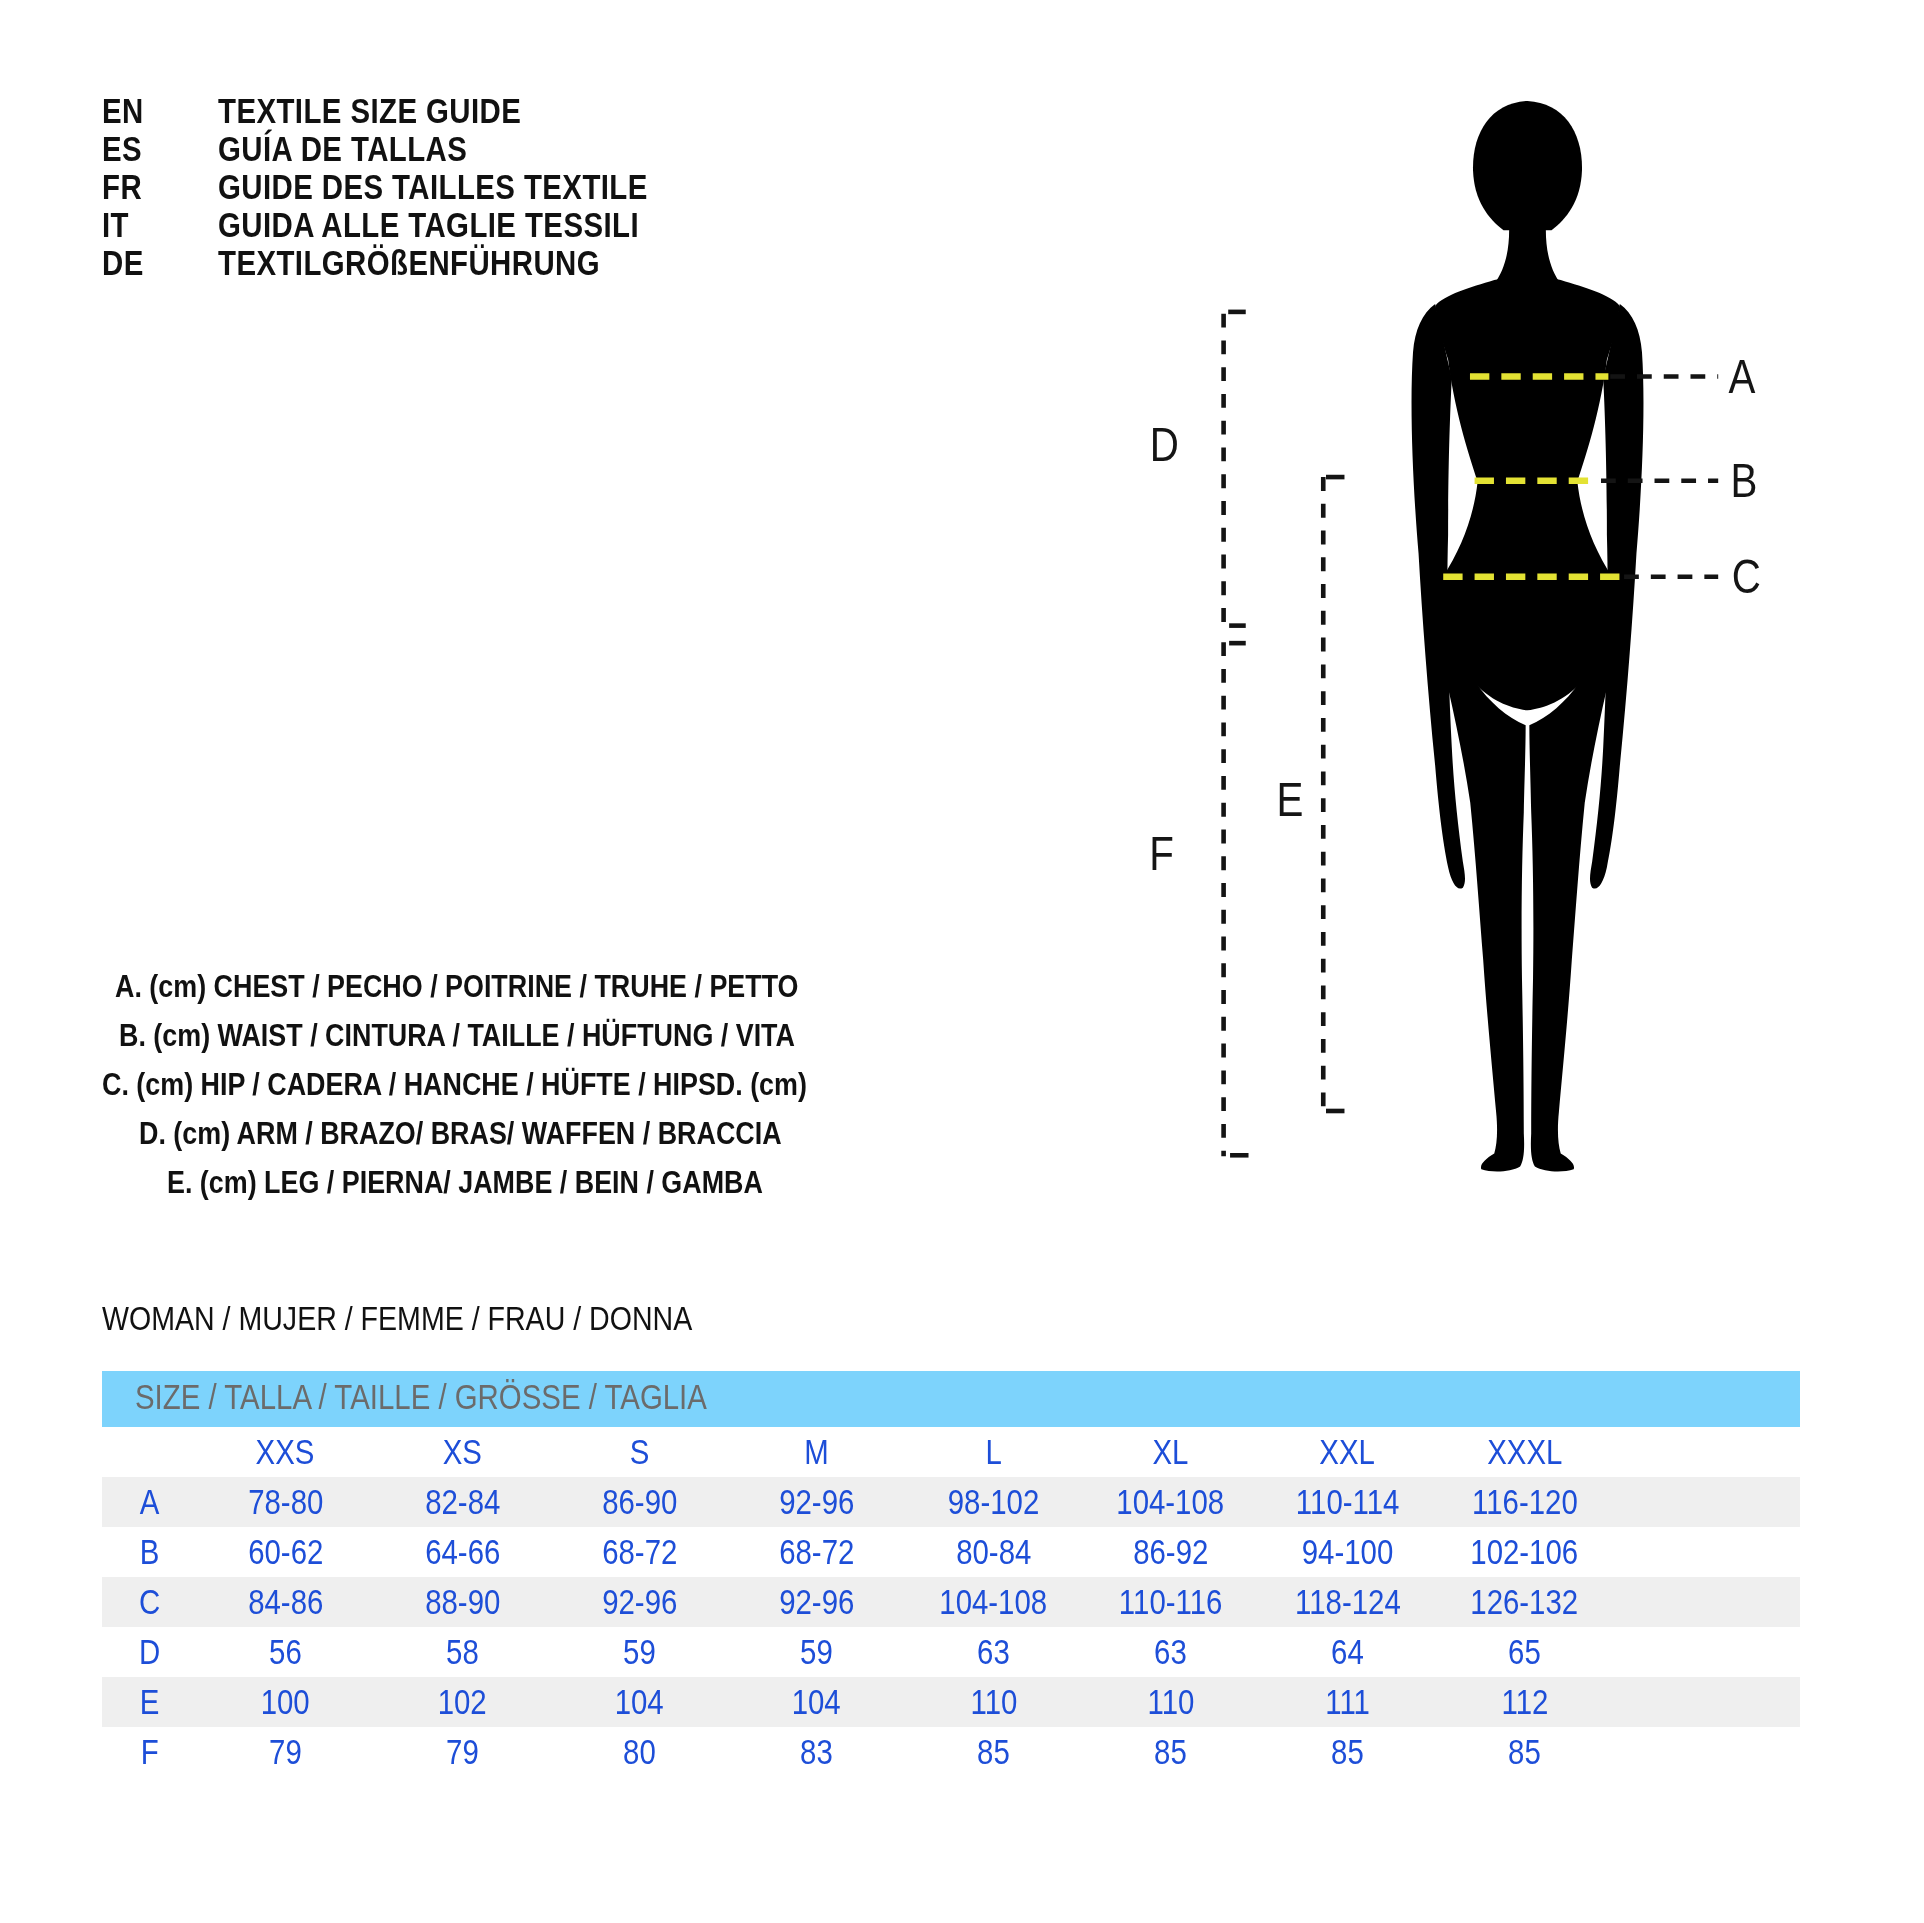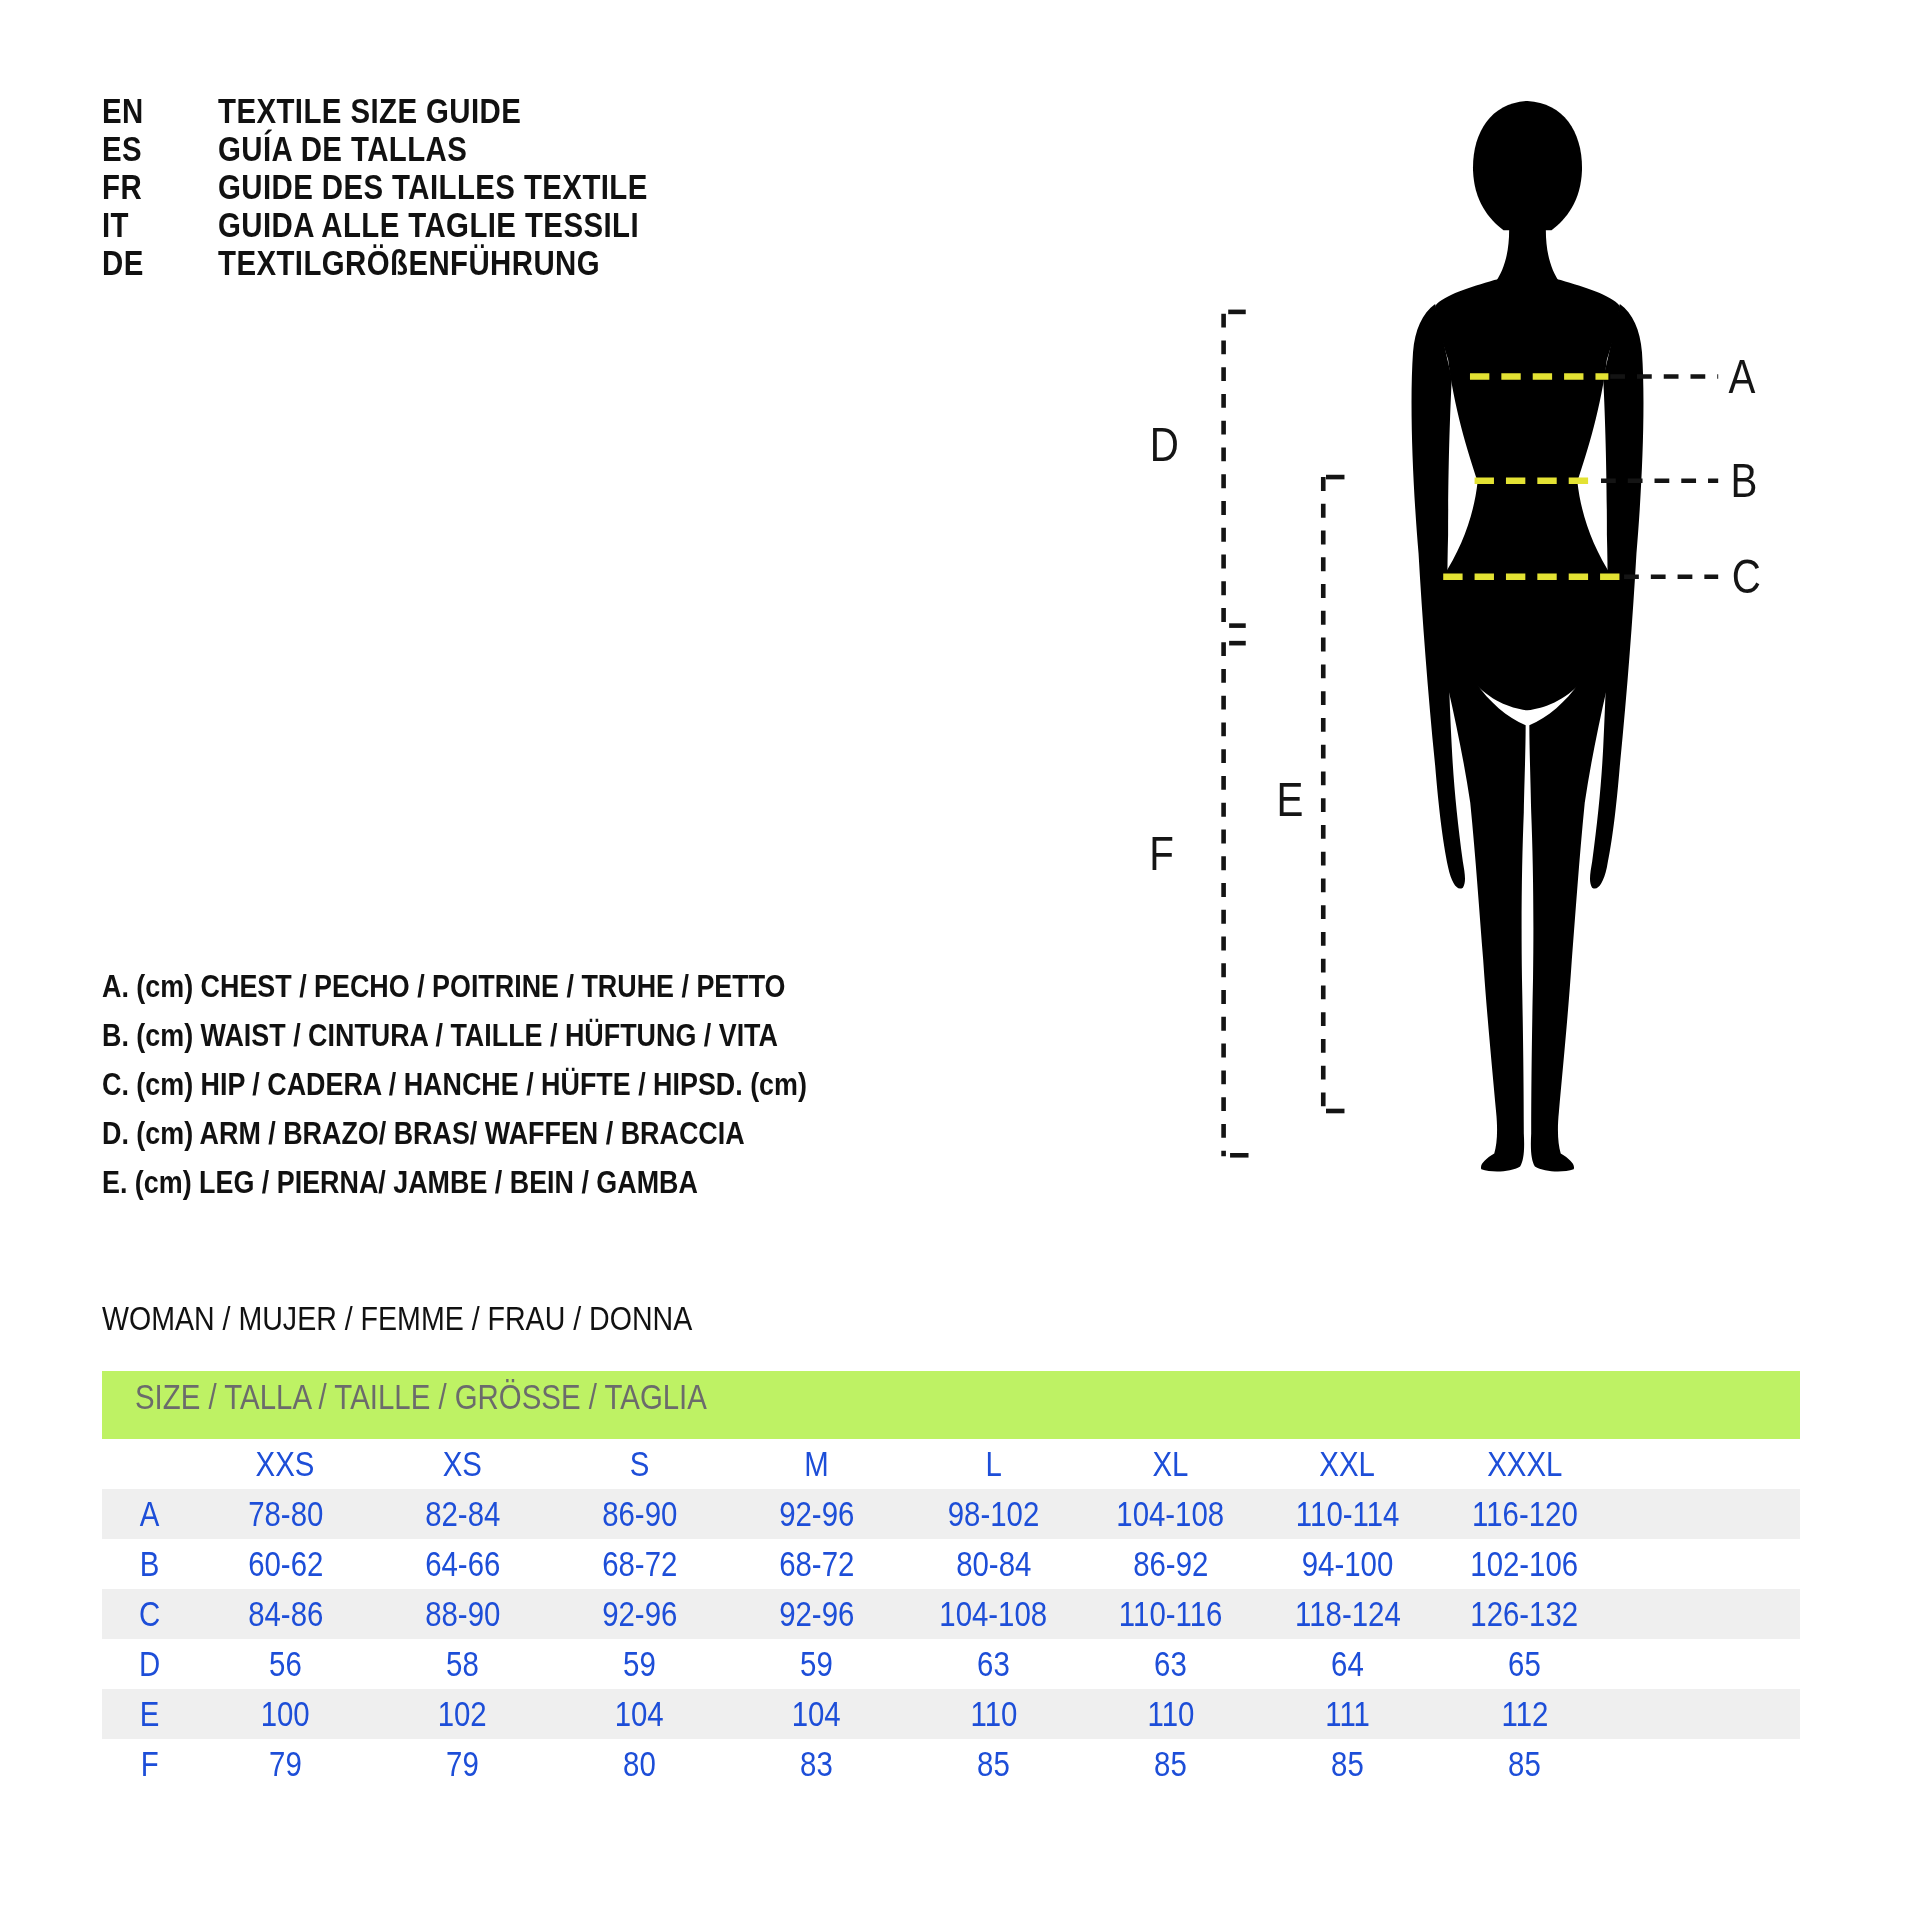--- a/index.html
+++ b/index.html
@@ -8,32 +8,32 @@
   .abs{position:absolute;}
   
   .cx{display:inline-block;transform:scaleX(.84);transform-origin:0 50%;white-space:nowrap;}
   .cxc{display:inline-block;transform:scaleX(.84);transform-origin:50% 50%;white-space:nowrap;}
 
   
   .langs{left:102px;top:92px;font-size:35px;font-weight:700;letter-spacing:0.5px;}
   .lang-row{height:38px;line-height:38px;display:flex;gap:28px;}
   .lang-code{width:88px;flex:0 0 88px;}
   
-  .legend{left:102px;top:962px;font-size:32px;font-weight:700;}
+  .legend{left:102px;top:962px;font-size:32px;font-weight:700;text-align:center;}
   .legend-line{height:49px;line-height:49px;}
   
   .gender{left:102px;top:1297px;font-size:34px;font-weight:400;height:42px;line-height:42px;}
 
   
   .diag-label{width:59px;height:55px;line-height:55px;text-align:center;
               font-size:48px;font-weight:400;color:#151515;}
 
   
   .size-table{left:102px;top:1371px;width:1698px;}
-  .theader{height:68px;line-height:52px;background:#bef264;color:#6b6b6b;
+  .theader{height:56px;line-height:52px;background:#7dd3fc;color:#6b6b6b;
            font-size:35px;font-weight:400;padding-left:33px;box-sizing:border-box;}
   .trow{display:grid;grid-template-columns:95px repeat(8,177px) 1fr;
         height:50px;align-items:center;color:#1d4ed8;font-size:35px;font-weight:400;}
   .trow .cell{text-align:center;}
   .trow.stripe{background:#efefef;}
 </style>
 </head>
 <body>
 
 <div class="abs langs">

